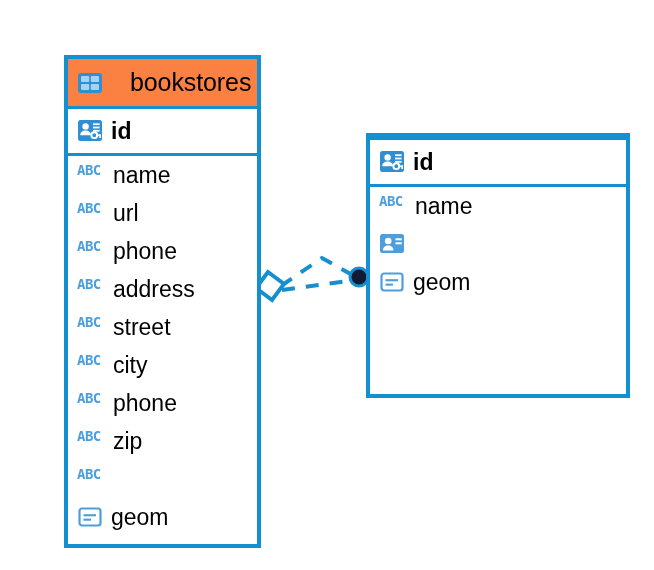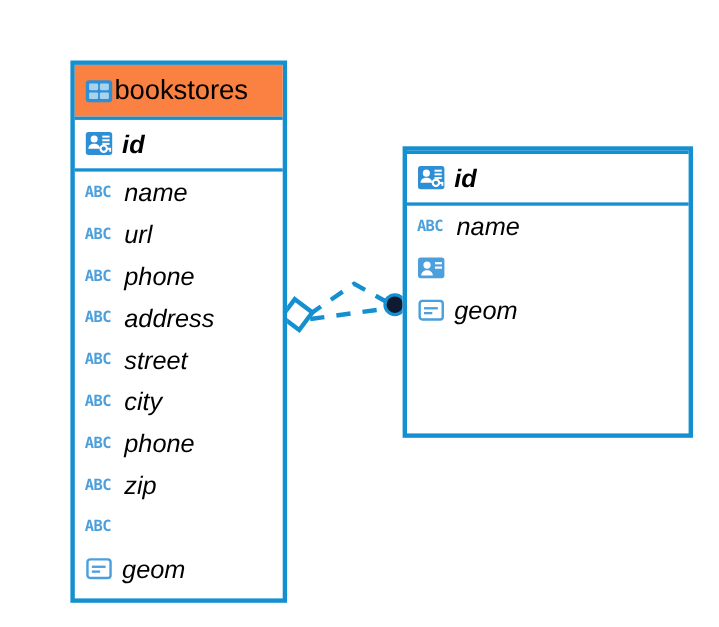--- a/index.html
+++ b/index.html
@@ -31,21 +31,21 @@
     background: #ffffff;
     z-index: 3;
   }
 
   .entity-header {
     box-sizing: border-box;
     display: flex;
     align-items: center;
     height: 47px;
     padding-left: 9px;
-    gap: 1px;
+    gap: 27px;
     font-size: 25px;
     color: #000000;
     letter-spacing: -0.1px;
     white-space: nowrap;
     overflow: hidden;
   }
   .entity-header.orange { background: #fa8142; }
   .entity-header.gray   { background: #ebebeb; }
 
   .pk-section {
@@ -58,32 +58,31 @@
     display: flex;
     align-items: center;
     height: 38px;
     padding-left: 9px;
     gap: 8px;
     font-size: 23px;
     color: #000000;
     white-space: nowrap;
   }
   .row.pk { font-weight: bold; height: 44px; }
-  .row .label { line-height: 1; font-style: italic; }
+  .row .label { line-height: 1; }
 
   
   .ico {
     flex: 0 0 auto;
     display: block;
   }
   .ico-abc {
     width: 28px;
     height: 24px;
     display: flex;
-    align-items: center;
     justify-content: flex-start;
   }
   .abc-text {
     font-family: "DejaVu Sans Mono", monospace;
     font-size: 14px;
     font-weight: bold;
     color: #4a9fdc;
     letter-spacing: -0.5px;
     line-height: 1;
   }

